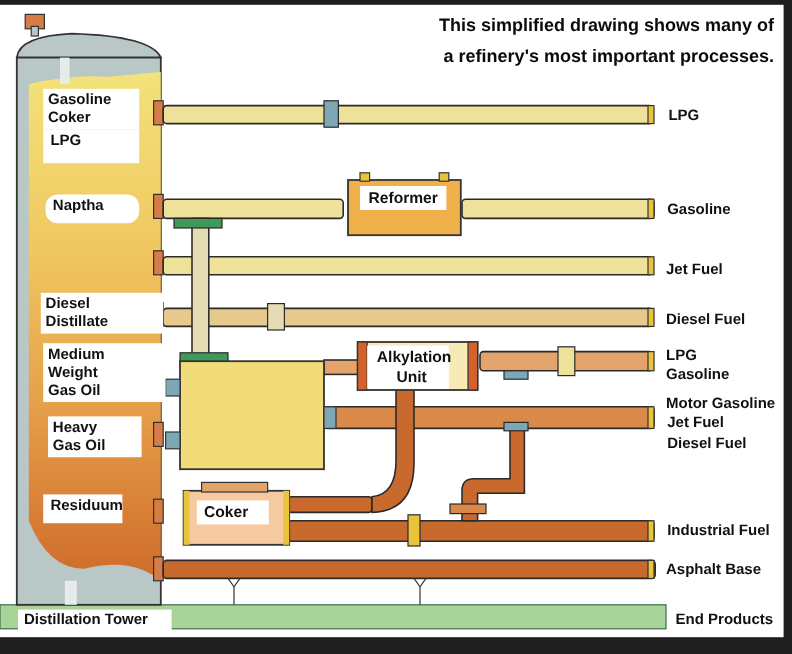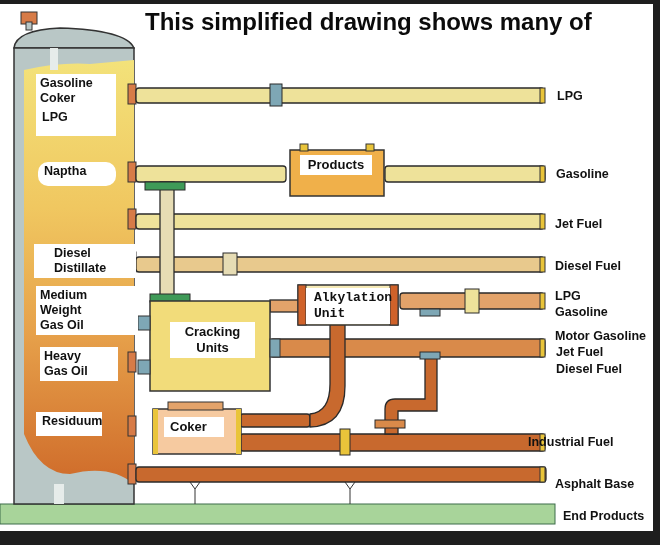--- a/index.html
+++ b/index.html
@@ -1,18 +1,18 @@
 <!DOCTYPE html>
 <html><head>
 <meta charset="utf-8">
 <style>
   html, body { margin:0; padding:0; }
   body { width:660px; height:545px; background:#1e1e1e; position:relative; overflow:hidden; font-family:"Liberation Sans", sans-serif; }
   #canvas { position:absolute; left:0; top:4px; width:653px; height:527px; background:#ffffff; overflow:hidden; }
-  .title { position:absolute; left:145px; top:5px; width:500px; text-align:left; font-weight:bold; font-size:24px; line-height:26px; color:#0b0b0b; }
+  .title { position:absolute; left:145px; top:5px; width:500px; text-align:right; font-weight:bold; font-size:15px; line-height:26px; color:#0b0b0b; }
   .lbl { position:absolute; background:#fff; font-weight:bold; font-size:12.5px; line-height:15px; color:#111; padding:2px 4px; box-sizing:border-box; }
   .out { position:absolute; font-weight:bold; font-size:12.5px; line-height:16px; color:#111; white-space:nowrap; }
   .unitlbl { position:absolute; background:#fff; font-weight:bold; font-size:13px; line-height:16px; color:#111; text-align:center; padding:2px 2px; box-sizing:border-box; }
   svg { position:absolute; left:0; top:0; }
 </style>
 </head>
 <body>
 
 <div id="canvas">
 
@@ -113,66 +113,64 @@
     </g>
 
     <g stroke="#333" stroke-width="1" fill="none">
       <path d="M190,478 L195,485 L200,478 M195,485 L195,500"></path>
       <path d="M345,478 L350,485 L355,478 M350,485 L350,500"></path>
     </g>
   </svg>
 
   <div class="title">
     <div>This simplified drawing shows many of</div>
+    <div>a refinery's most important processes.</div>
   </div>
 
   <div class="lbl" style="left:36px;top:70px;width:80px;">
     <div>Gasoline</div>
     <div>Coker</div>
   </div>
   <div class="lbl" style="left:36px;top:104px;width:80px;height:28px;padding-left:6px;">
     <div>LPG</div>
   </div>
   <div class="lbl" style="left:38px;top:158px;width:78px;height:24px;padding-left:6px;border-radius:10px;">
     <div>Naptha</div>
   </div>
-  <div class="lbl" style="left:34px;top:240px;width:102px;padding-left:20px;">
+  <div class="lbl" style="left:34px;top:240px;width:102px;padding-left:4px;">
     <div>Diesel</div>
     <div>Distillate</div>
   </div>
   <div class="lbl" style="left:36px;top:282px;width:102px;">
     <div>Medium</div>
     <div>Weight</div>
     <div>Gas Oil</div>
   </div>
   <div class="lbl" style="left:40px;top:343px;width:78px;">
     <div>Heavy</div>
     <div>Gas Oil</div>
   </div>
   <div class="lbl" style="left:36px;top:408px;width:66px;height:24px;padding-left:6px;">
     <div>Residuum</div>
   </div>
 
+  <div class="lbl" style="left:15px;top:504px;width:128px;height:18px;padding:1px 5px;">Distillation Tower</div>
 
-  <div class="unitlbl" style="left:300px;top:151px;width:72px;">Products</div>
-  <div class="unitlbl" style="left:306px;top:284px;width:84px;text-align:left;padding-left:8px;font-family:Liberation Mono, monospace;">
+  <div class="unitlbl" style="left:300px;top:151px;width:72px;">Reformer</div>
+  <div class="unitlbl" style="left:306px;top:284px;width:68px;text-align:center;padding-left:8px;">
     <div>Alkylation</div>
     <div>Unit</div>
-  </div>
-  <div class="unitlbl" style="left:170px;top:318px;width:85px;">
-    <div>Cracking</div>
-    <div>Units</div>
   </div>
   <div class="unitlbl" style="left:164px;top:413px;width:60px;text-align:left;padding-left:6px;">Coker</div>
 
   <div class="out" style="left:557px;top:84px;">LPG</div>
   <div class="out" style="left:556px;top:162px;">Gasoline</div>
   <div class="out" style="left:555px;top:212px;">Jet Fuel</div>
   <div class="out" style="left:555px;top:254px;">Diesel Fuel</div>
   <div class="out" style="left:555px;top:284px;">LPG</div>
   <div class="out" style="left:555px;top:300px;">Gasoline</div>
   <div class="out" style="left:527px;top:324px;padding-left:28px;">Motor Gasoline</div>
   <div class="out" style="left:556px;top:340px;">Jet Fuel</div>
   <div class="out" style="left:556px;top:357px;">Diesel Fuel</div>
-  <div class="out" style="left:528px;top:430px;">Industrial Fuel</div>
-  <div class="out" style="left:555px;top:462px;margin-top:10px;">Asphalt Base</div>
+  <div class="out" style="left:556px;top:430px;">Industrial Fuel</div>
+  <div class="out" style="left:555px;top:462px;">Asphalt Base</div>
   <div class="out" style="left:563px;top:504px;">End Products</div>
 </div>
 
 </body></html>

